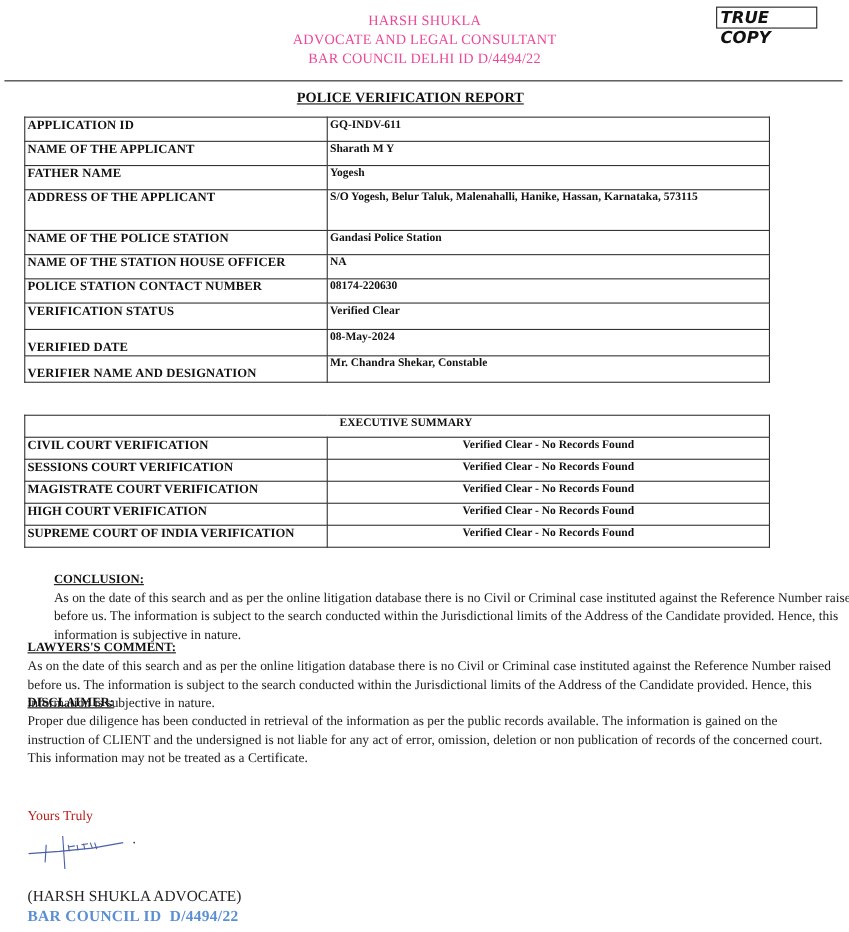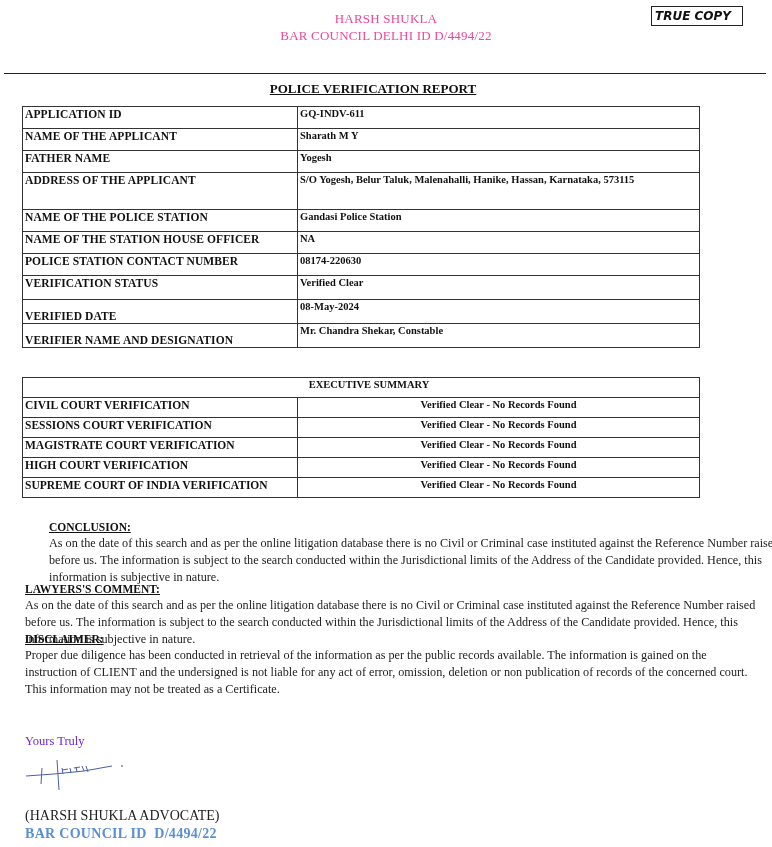--- a/index.html
+++ b/index.html
@@ -29,21 +29,21 @@
     .true-copy {
       position: absolute;
       top: 6px;
       left: 651px;
       width: 87px;
       height: 18px;
       border: 1.5px solid #222;
       font-family: "DejaVu Sans", "Liberation Sans", sans-serif;
       font-weight: bold;
       font-style: italic;
-      font-size: 12px;
+      font-size: 15px;
       line-height: 18px;
       padding-left: 3px;
       box-sizing: content-box;
       color: #111;
     }
     .rule {
       position: absolute;
       top: 73px;
       left: 4px;
       width: 762px;
@@ -124,21 +124,21 @@
       color: #111;
     }
     .conclusion { top: 520px; margin-left: 24px; }
     .lawyers { top: 582px; }
     .disclaimer { top: 632px; }
     .yours {
       position: absolute;
       top: 734px;
       left: 25px;
       font-size: 12.5px;
-      color: #6d28d9;
+      color: #b91c1c;
     }
     .signature {
       position: absolute;
       top: 756px;
       left: 24px;
       width: 110px;
       height: 36px;
     }
     .sig-name {
       position: absolute;
@@ -155,20 +155,21 @@
       font-weight: bold;
       color: #5b8fd4;
       letter-spacing: 0.3px;
     }
   </style>
 </head>
 <body>
 
 <div class="header">
   <div>HARSH SHUKLA</div>
+  <div>ADVOCATE AND LEGAL CONSULTANT</div>
   <div>BAR COUNCIL DELHI ID D/4494/22</div>
 </div>
 <div class="true-copy">TRUE COPY</div>
 <div class="rule"></div>
 
 <div class="report-title">POLICE VERIFICATION REPORT</div>
 
 <table class="details">
   <tbody>
       <tr>

